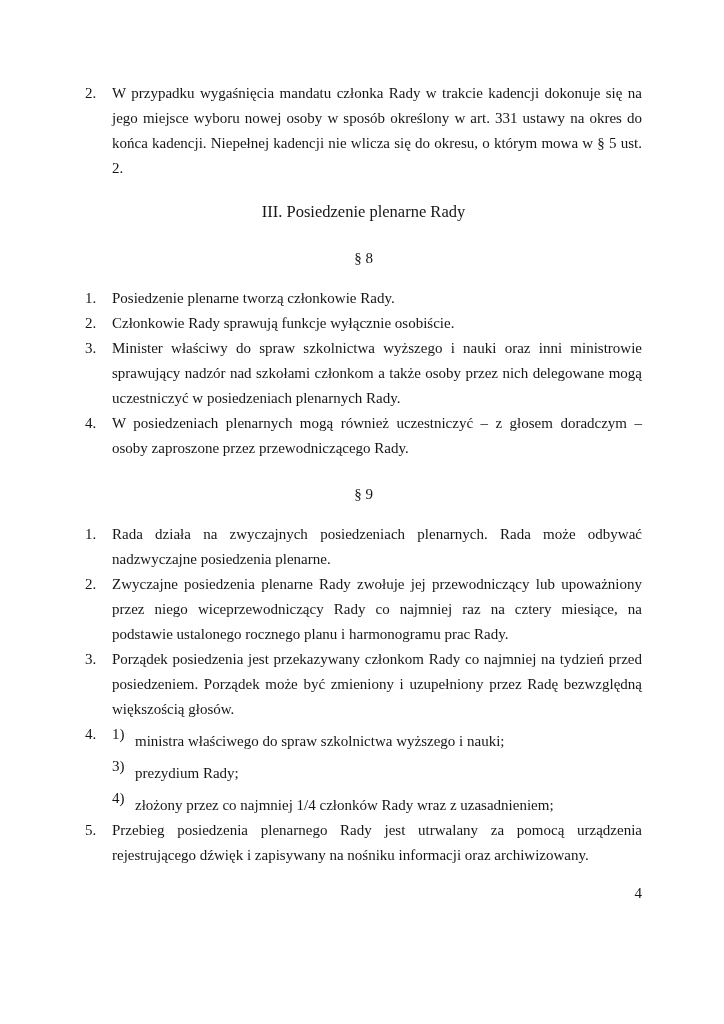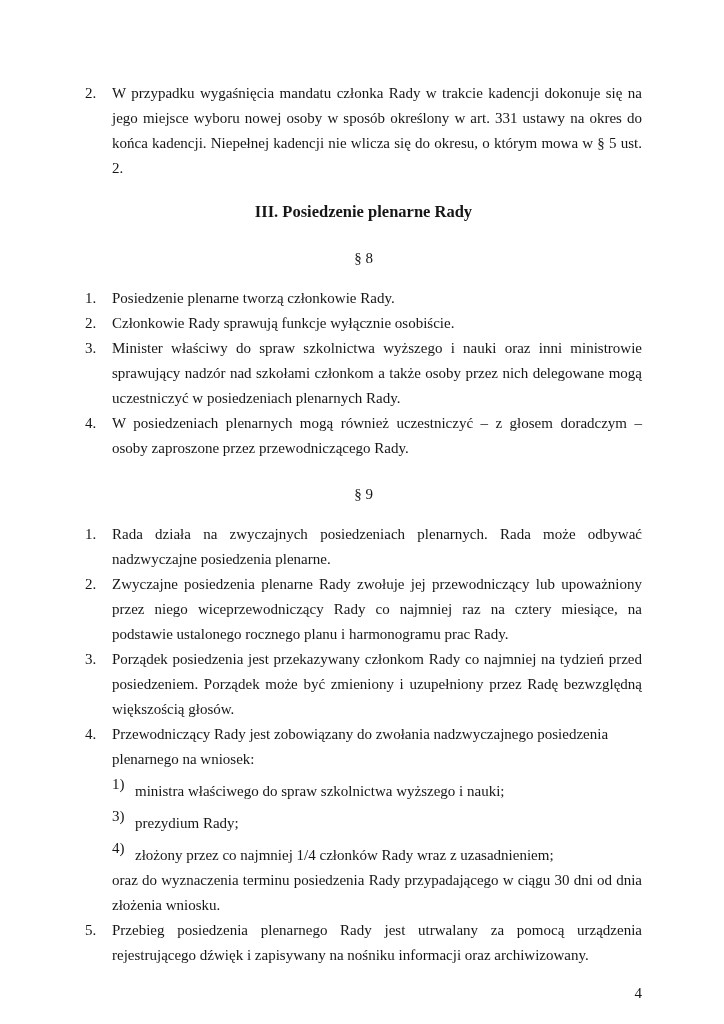--- a/index.html
+++ b/index.html
@@ -35,21 +35,21 @@
   }
   .item-text {
     text-align: justify;
   }
   .item-text.left {
     text-align: left;
   }
   .heading {
     margin: 18px 0 0 0;
     text-align: center;
-    font-weight: bold;
+    font-weight: normal;
     font-size: 16.5px;
     line-height: 26px;
   }
   .mark {
     margin: 21px 0 15px 0;
     text-align: center;
     font-weight: normal;
     font-size: 15px;
   }
   .sublist { margin: 0; }
@@ -118,36 +118,34 @@
       <span class="item-body item-text">Zwyczajne posiedzenia plenarne Rady zwołuje jej przewodniczący lub upoważniony przez niego wiceprzewodniczący Rady co najmniej raz na cztery miesiące, na podstawie ustalonego rocznego planu i harmonogramu prac Rady.</span>
     </div>
     <div class="item">
       <span class="item-num">3.</span>
       <span class="item-body item-text">Porządek posiedzenia jest przekazywany członkom Rady co najmniej na tydzień przed posiedzeniem. Porządek może być zmieniony i uzupełniony przez Radę bezwzględną większością głosów.</span>
     </div>
 
     <div class="item">
       <span class="item-num">4.</span>
       <span class="item-body">
-        <span class="item-text left" style="display:block">Przewodniczący Rady jest zobowiązany do zwołania nadzwyczajnego posiedzenia plenarnego na wniosek:</span>
         <span class="sublist" style="display:block">
           <span class="subitem">
             <span class="subitem-num">1)</span>
             <span class="subitem-text">ministra właściwego do spraw szkolnictwa wyższego i nauki;</span>
           </span>
           <span class="subitem">
             <span class="subitem-num">3)</span>
             <span class="subitem-text">prezydium Rady;</span>
           </span>
           <span class="subitem">
             <span class="subitem-num">4)</span>
             <span class="subitem-text">złożony przez co najmniej 1/4 członków Rady wraz z uzasadnieniem;</span>
           </span>
         </span>
-        <span class="continuation" style="display:block">oraz do wyznaczenia terminu posiedzenia Rady przypadającego w ciągu 30 dni od dnia złożenia wniosku.</span>
       </span>
     </div>
 
     <div class="item">
       <span class="item-num">5.</span>
       <span class="item-body item-text">Przebieg posiedzenia plenarnego Rady jest utrwalany za pomocą urządzenia rejestrującego dźwięk i zapisywany na nośniku informacji oraz archiwizowany.</span>
     </div>
   </div>
 
   <div class="page-num">4</div>

